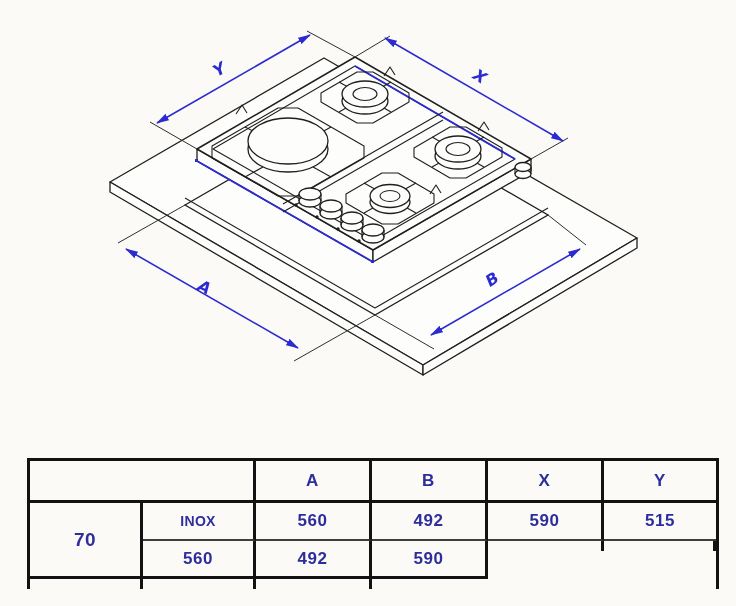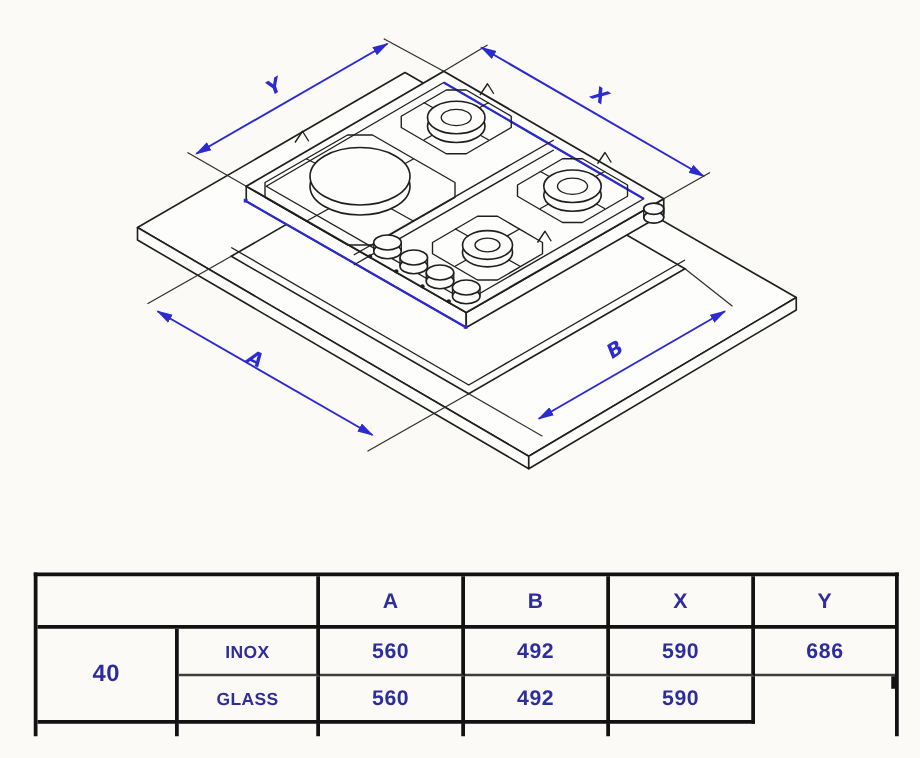--- a/index.html
+++ b/index.html
@@ -192,29 +192,28 @@
 
 
 <div class="spec-table">
 
   <div class="tc br3 bb3 hdr-empty"></div>
   <div class="tc br3 bb3">A</div>
   <div class="tc br3 bb3">B</div>
   <div class="tc br3 bb3">X</div>
   <div class="tc bb3">Y</div>
 
-  <div class="tc br3 bb3 cell-60">40</div>
+  <div class="tc br3 bb3 cell-60">70</div>
 
   <div class="tc br3 bb1 finish">INOX</div>
   <div class="tc br3 bb1">560</div>
   <div class="tc br3 bb1">492</div>
   <div class="tc br3 bb1">590</div>
-  <div class="tc bb1">686</div>
-
-  <div class="tc br3 bb3 finish">GLASS</div>
+  <div class="tc bb1">515</div>
+
   <div class="tc br3 bb3">560</div>
   <div class="tc br3 bb3">492</div>
   <div class="tc br3 bb3">590</div>
 
   <div class="tc br3 stub"></div>
   <div class="tc br3 stub"></div>
   <div class="tc br3 stub"></div>
   <div class="tc br3 stub"></div>
   <div class="tc br3 stub"></div>
   <div class="tc stub"></div>

